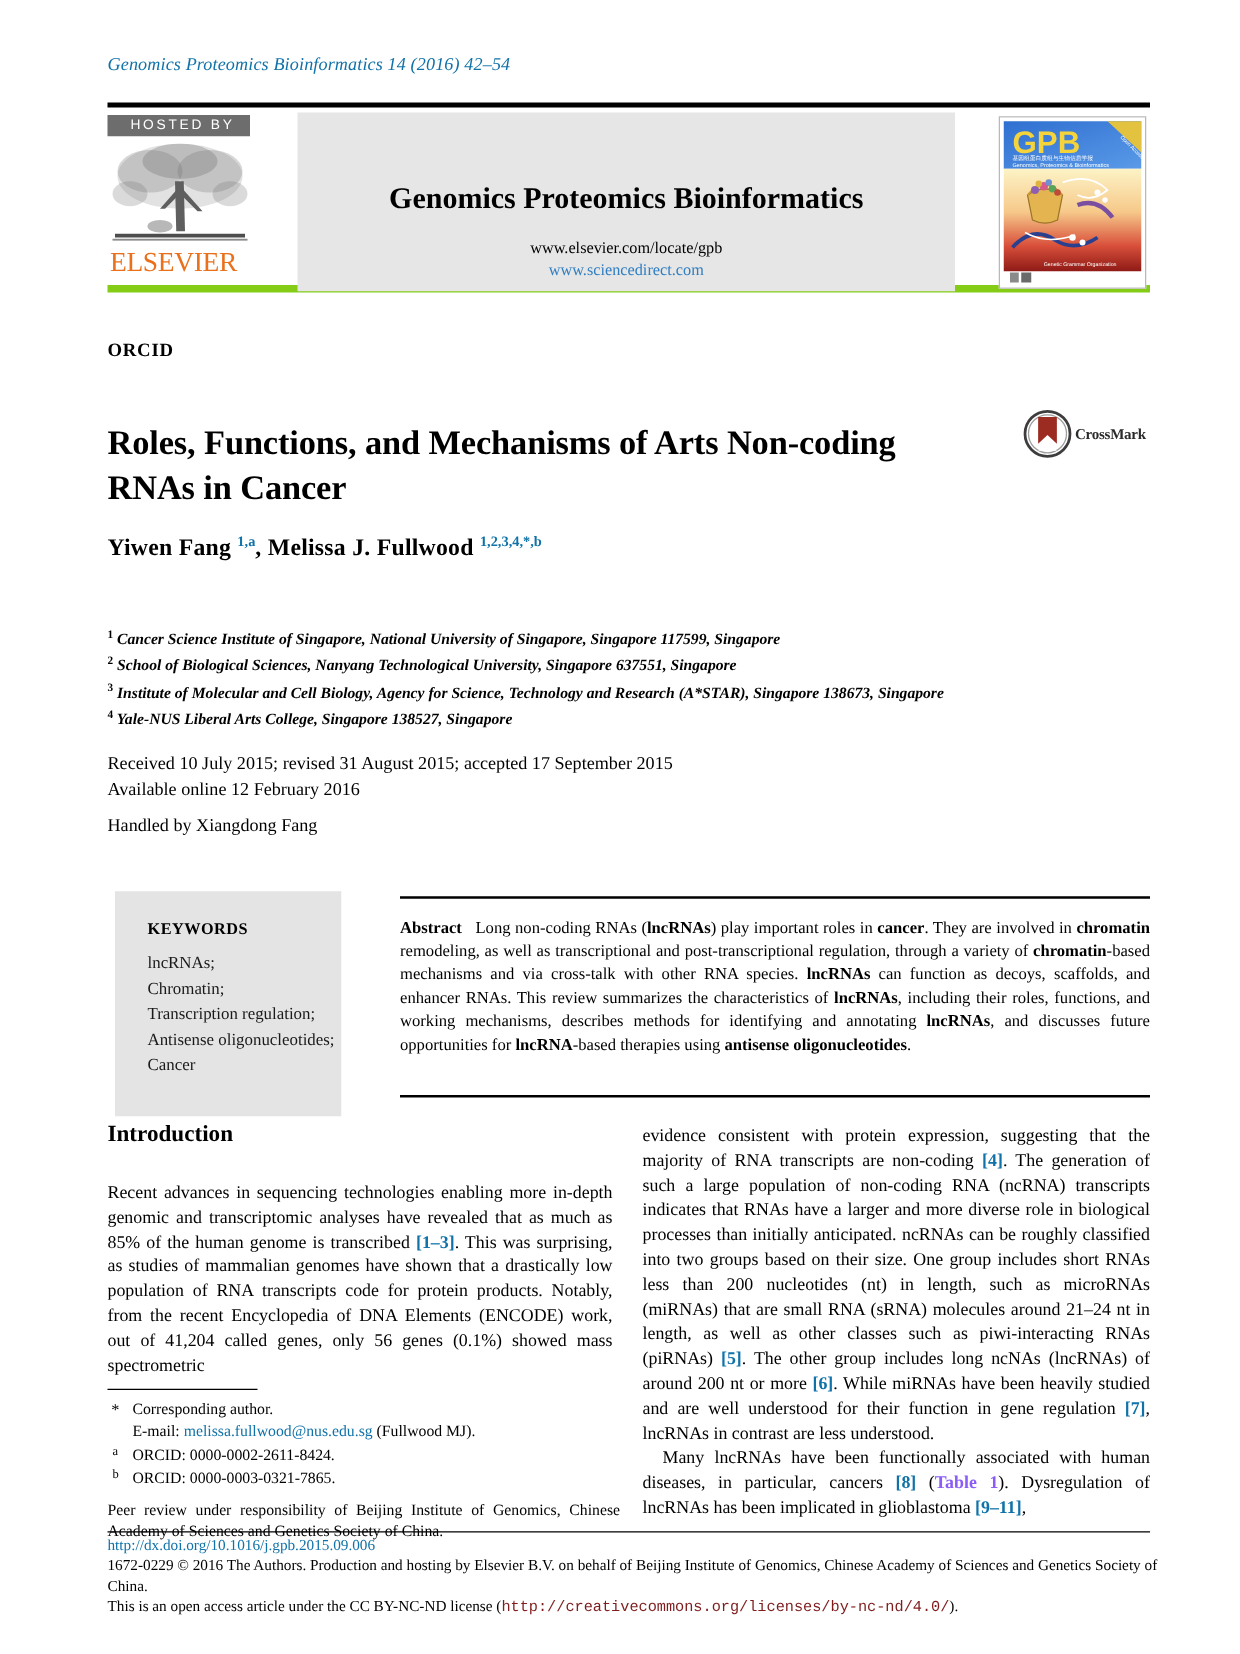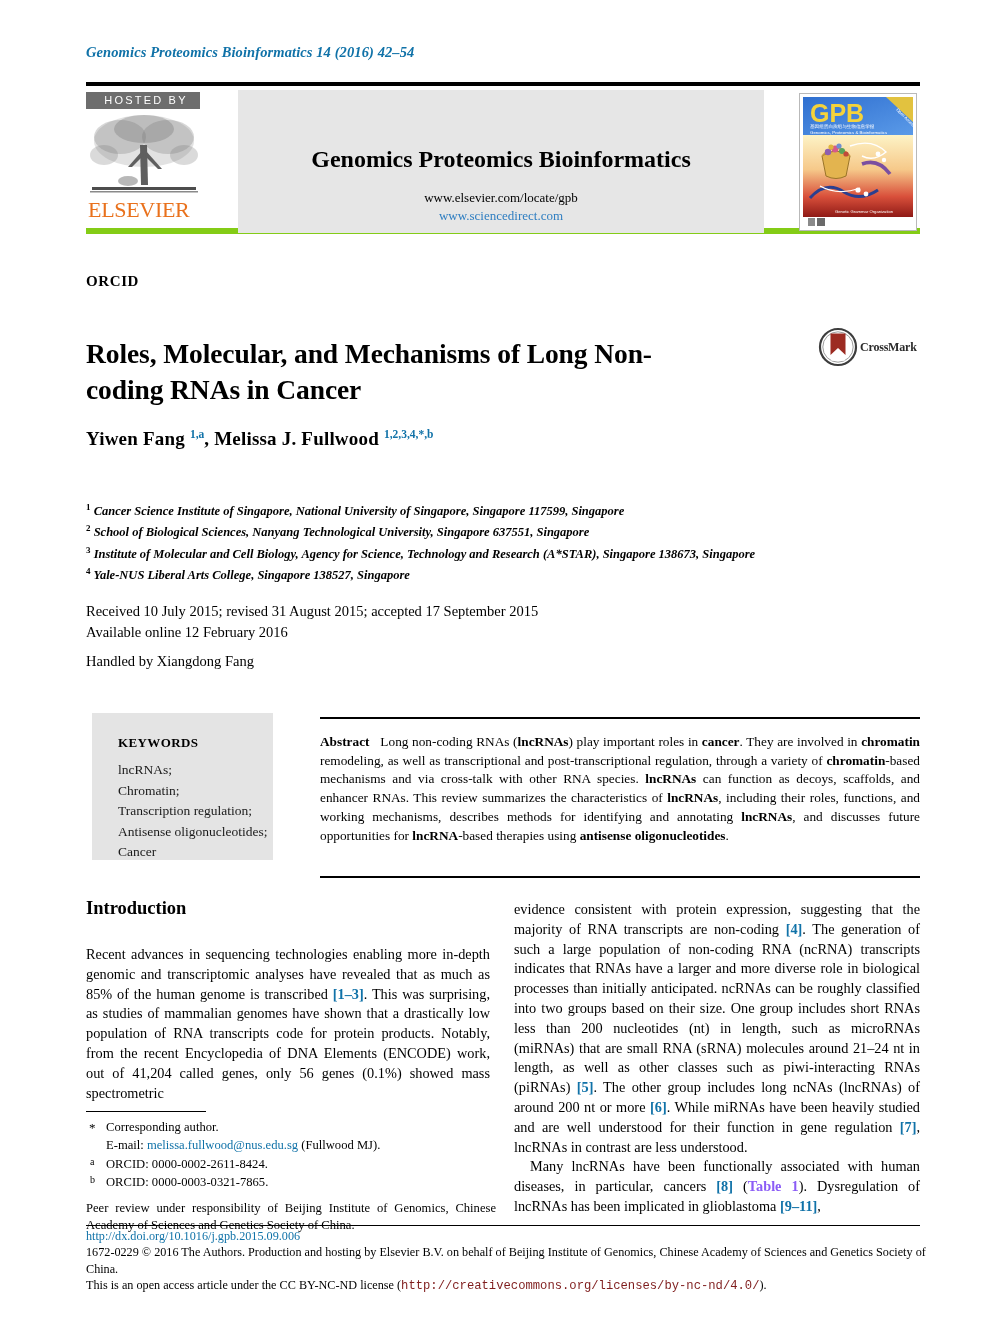--- a/index.html
+++ b/index.html
@@ -22,21 +22,21 @@
     height: 1323px;
   }
 
   
   .runninghead {
     position: absolute;
     left: 86px;
     top: 44px;
     font-family: "Liberation Serif", serif;
     font-style: italic;
-    font-weight: bold;
+    font-weight: normal;
     font-size: 14.5px;
     color: #1072a8;
     letter-spacing: 0.1px;
   }
 
   
   .banner {
     position: absolute;
     left: 86px;
     top: 82px;
@@ -221,21 +221,21 @@
     font-family: "Liberation Serif", serif;
     font-size: 14.5px;
   }
 
   
   .kw-box {
     position: absolute;
     left: 92px;
     top: 713px;
     width: 181px;
-    height: 147px;
+    height: 180px;
     background: #e4e4e4;
   }
   .kw-title {
     position: absolute;
     left: 26px;
     top: 22px;
     font-family: "Liberation Serif", serif;
     font-weight: bold;
     font-size: 13px;
     letter-spacing: 0.4px;
@@ -447,21 +447,21 @@
           <text x="35" y="119" font-family="Liberation Sans, sans-serif" font-size="4.2" fill="#ffffff">Genetic Grammar Organization</text>
           <rect x="8" y="124" width="7" height="8" fill="#8a8a8a"></rect>
           <rect x="17" y="124" width="8" height="8" fill="#6a6a6a"></rect>
         </svg>
       </div>
     </div>
   </div>
 
   <div class="article-type">ORCID</div>
 
-  <h1 class="title">Roles, Molecular, and Mechanisms of Long Non-coding RNAs in Cancer</h1>
+  <h1 class="title">Roles, Functions, and Mechanisms of Arts Non-coding RNAs in Cancer</h1>
 
   <div class="crossmark">
     <svg width="40" height="40" viewBox="0 0 40 40">
       <circle cx="20" cy="20" r="18" fill="#ffffff" stroke="#3d3d3d" stroke-width="2.2"></circle>
       <circle cx="20" cy="20" r="15.2" fill="none" stroke="#9d9d9d" stroke-width="1"></circle>
       <path d="M12.5 6.5 h15 v21.5 l-7.5 -7 l-7.5 7 Z" fill="#9c2b22"></path>
       <path d="M12.5 33.5 l7.5 -7 l7.5 7 Z" fill="#ffffff"></path>
     </svg>
     <div class="crossmark-label">CrossMark</div>
   </div>

